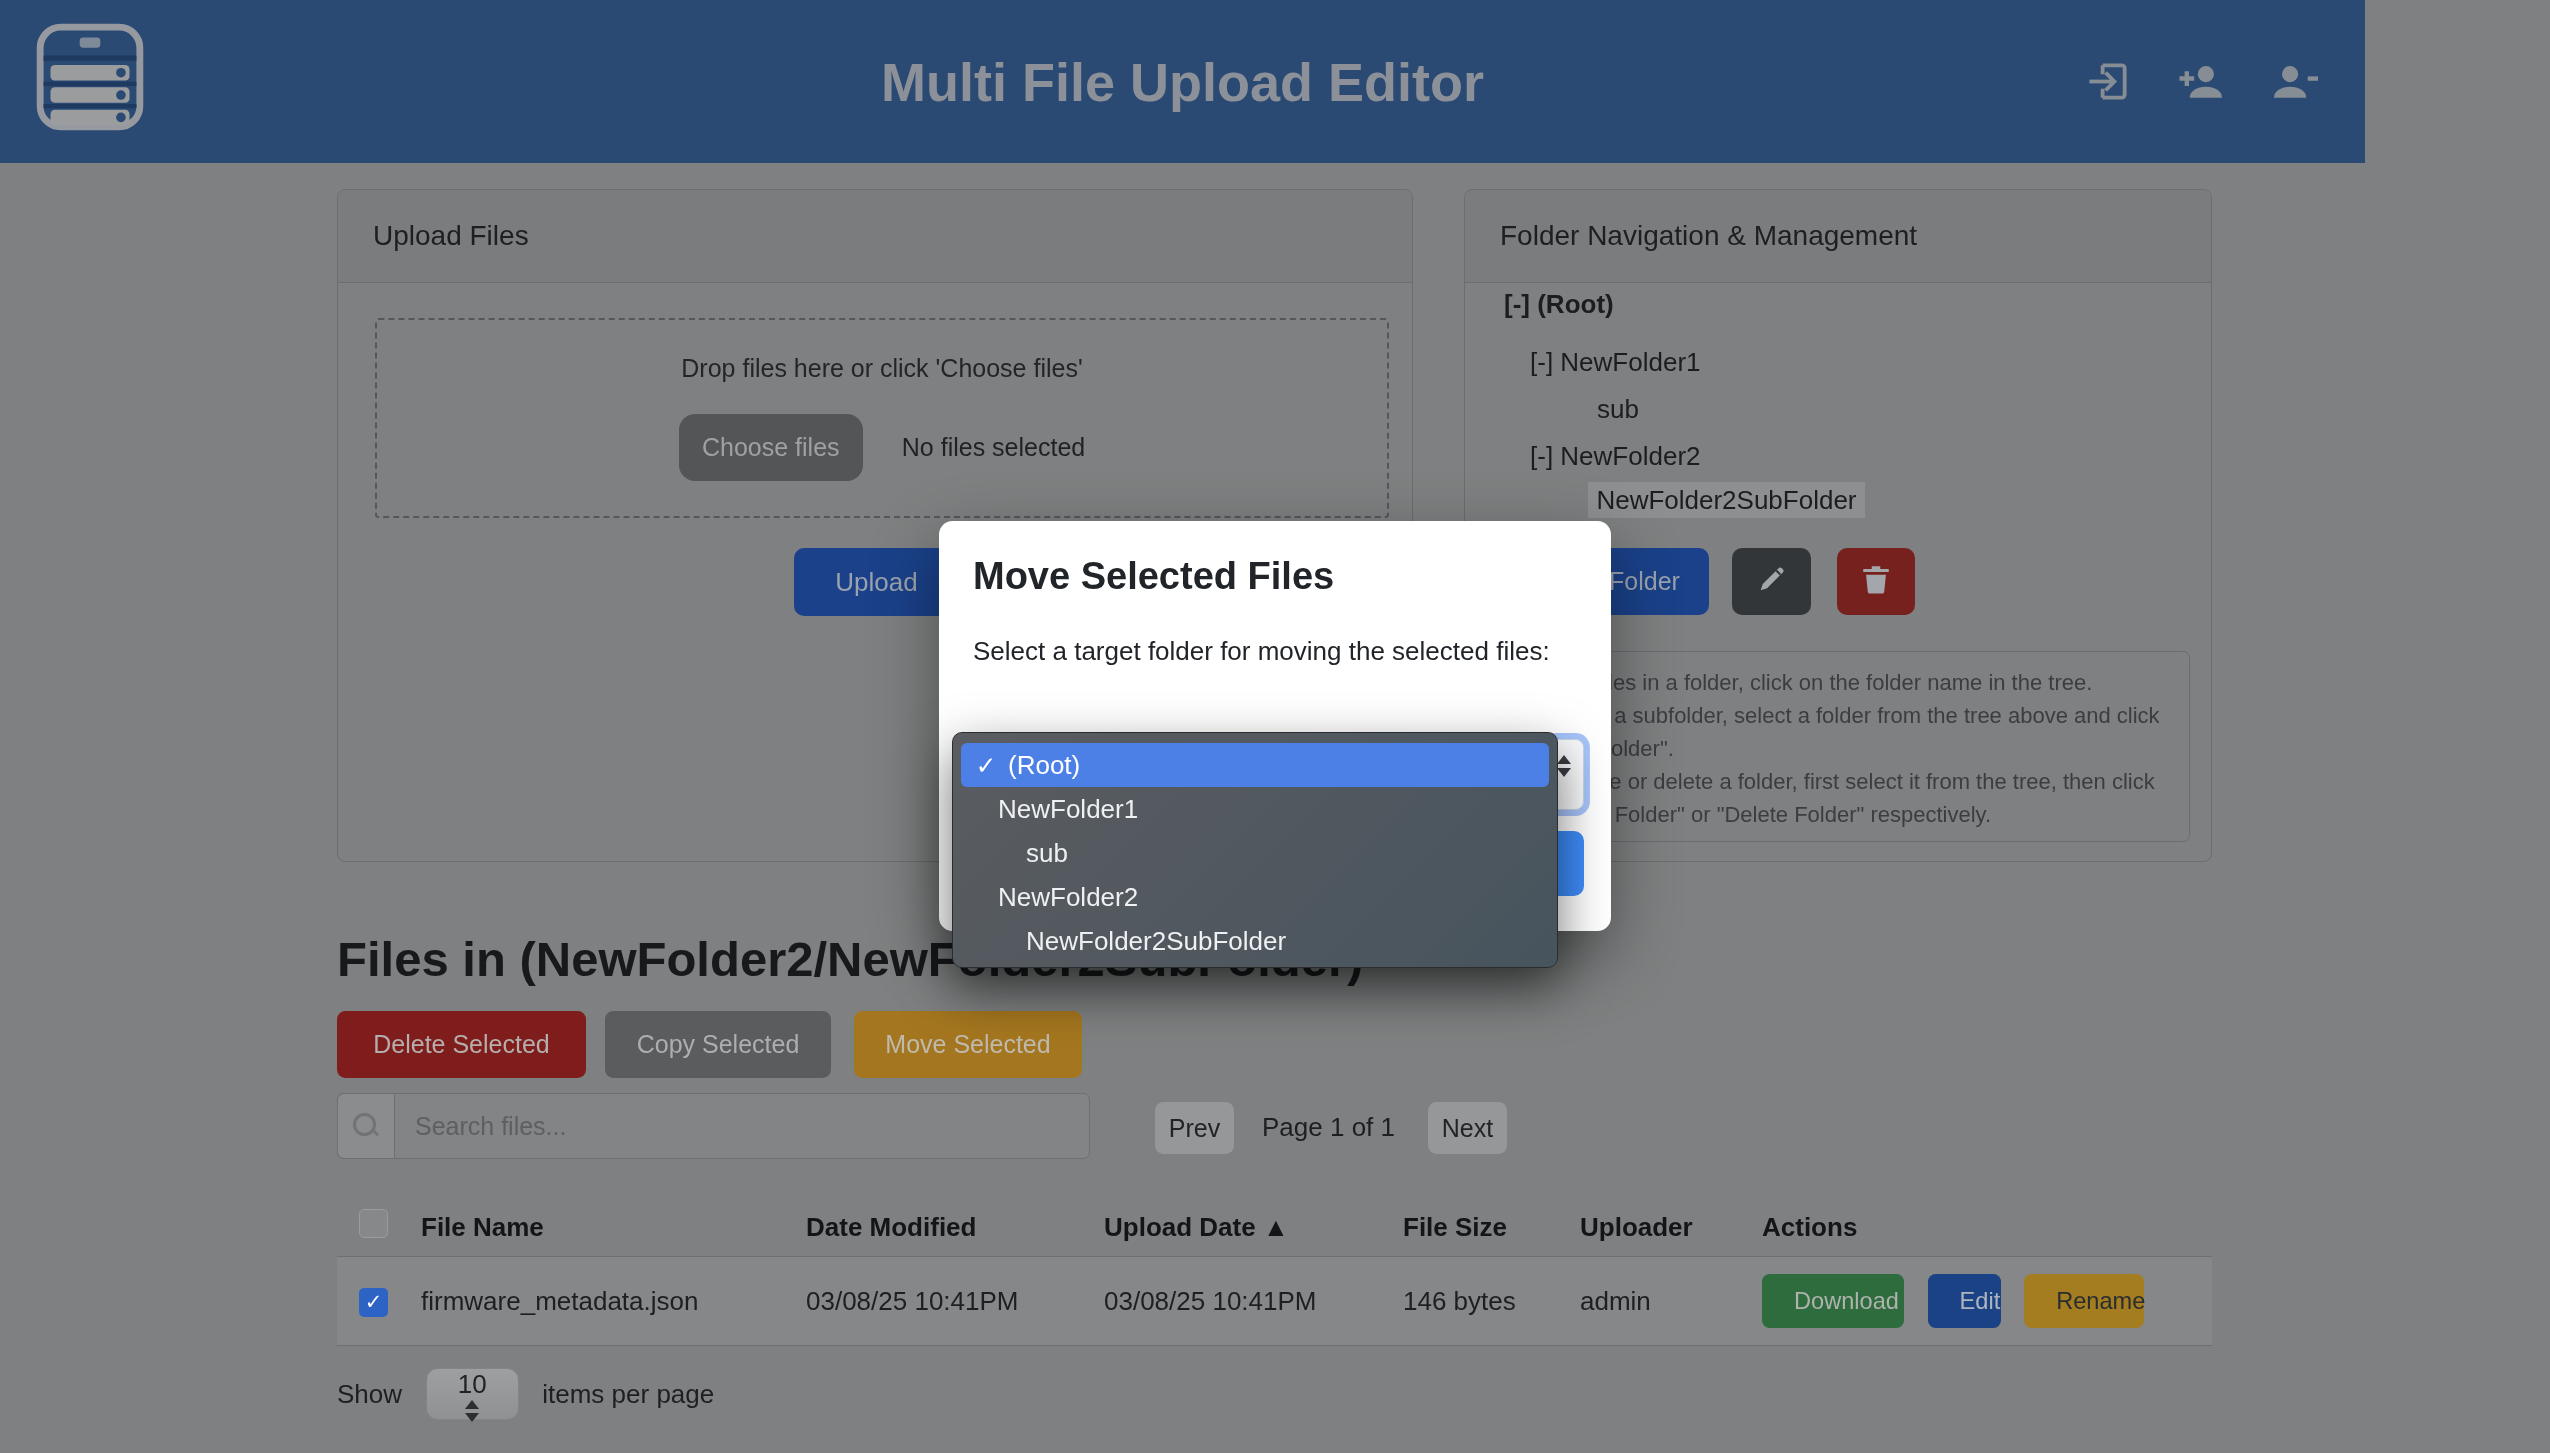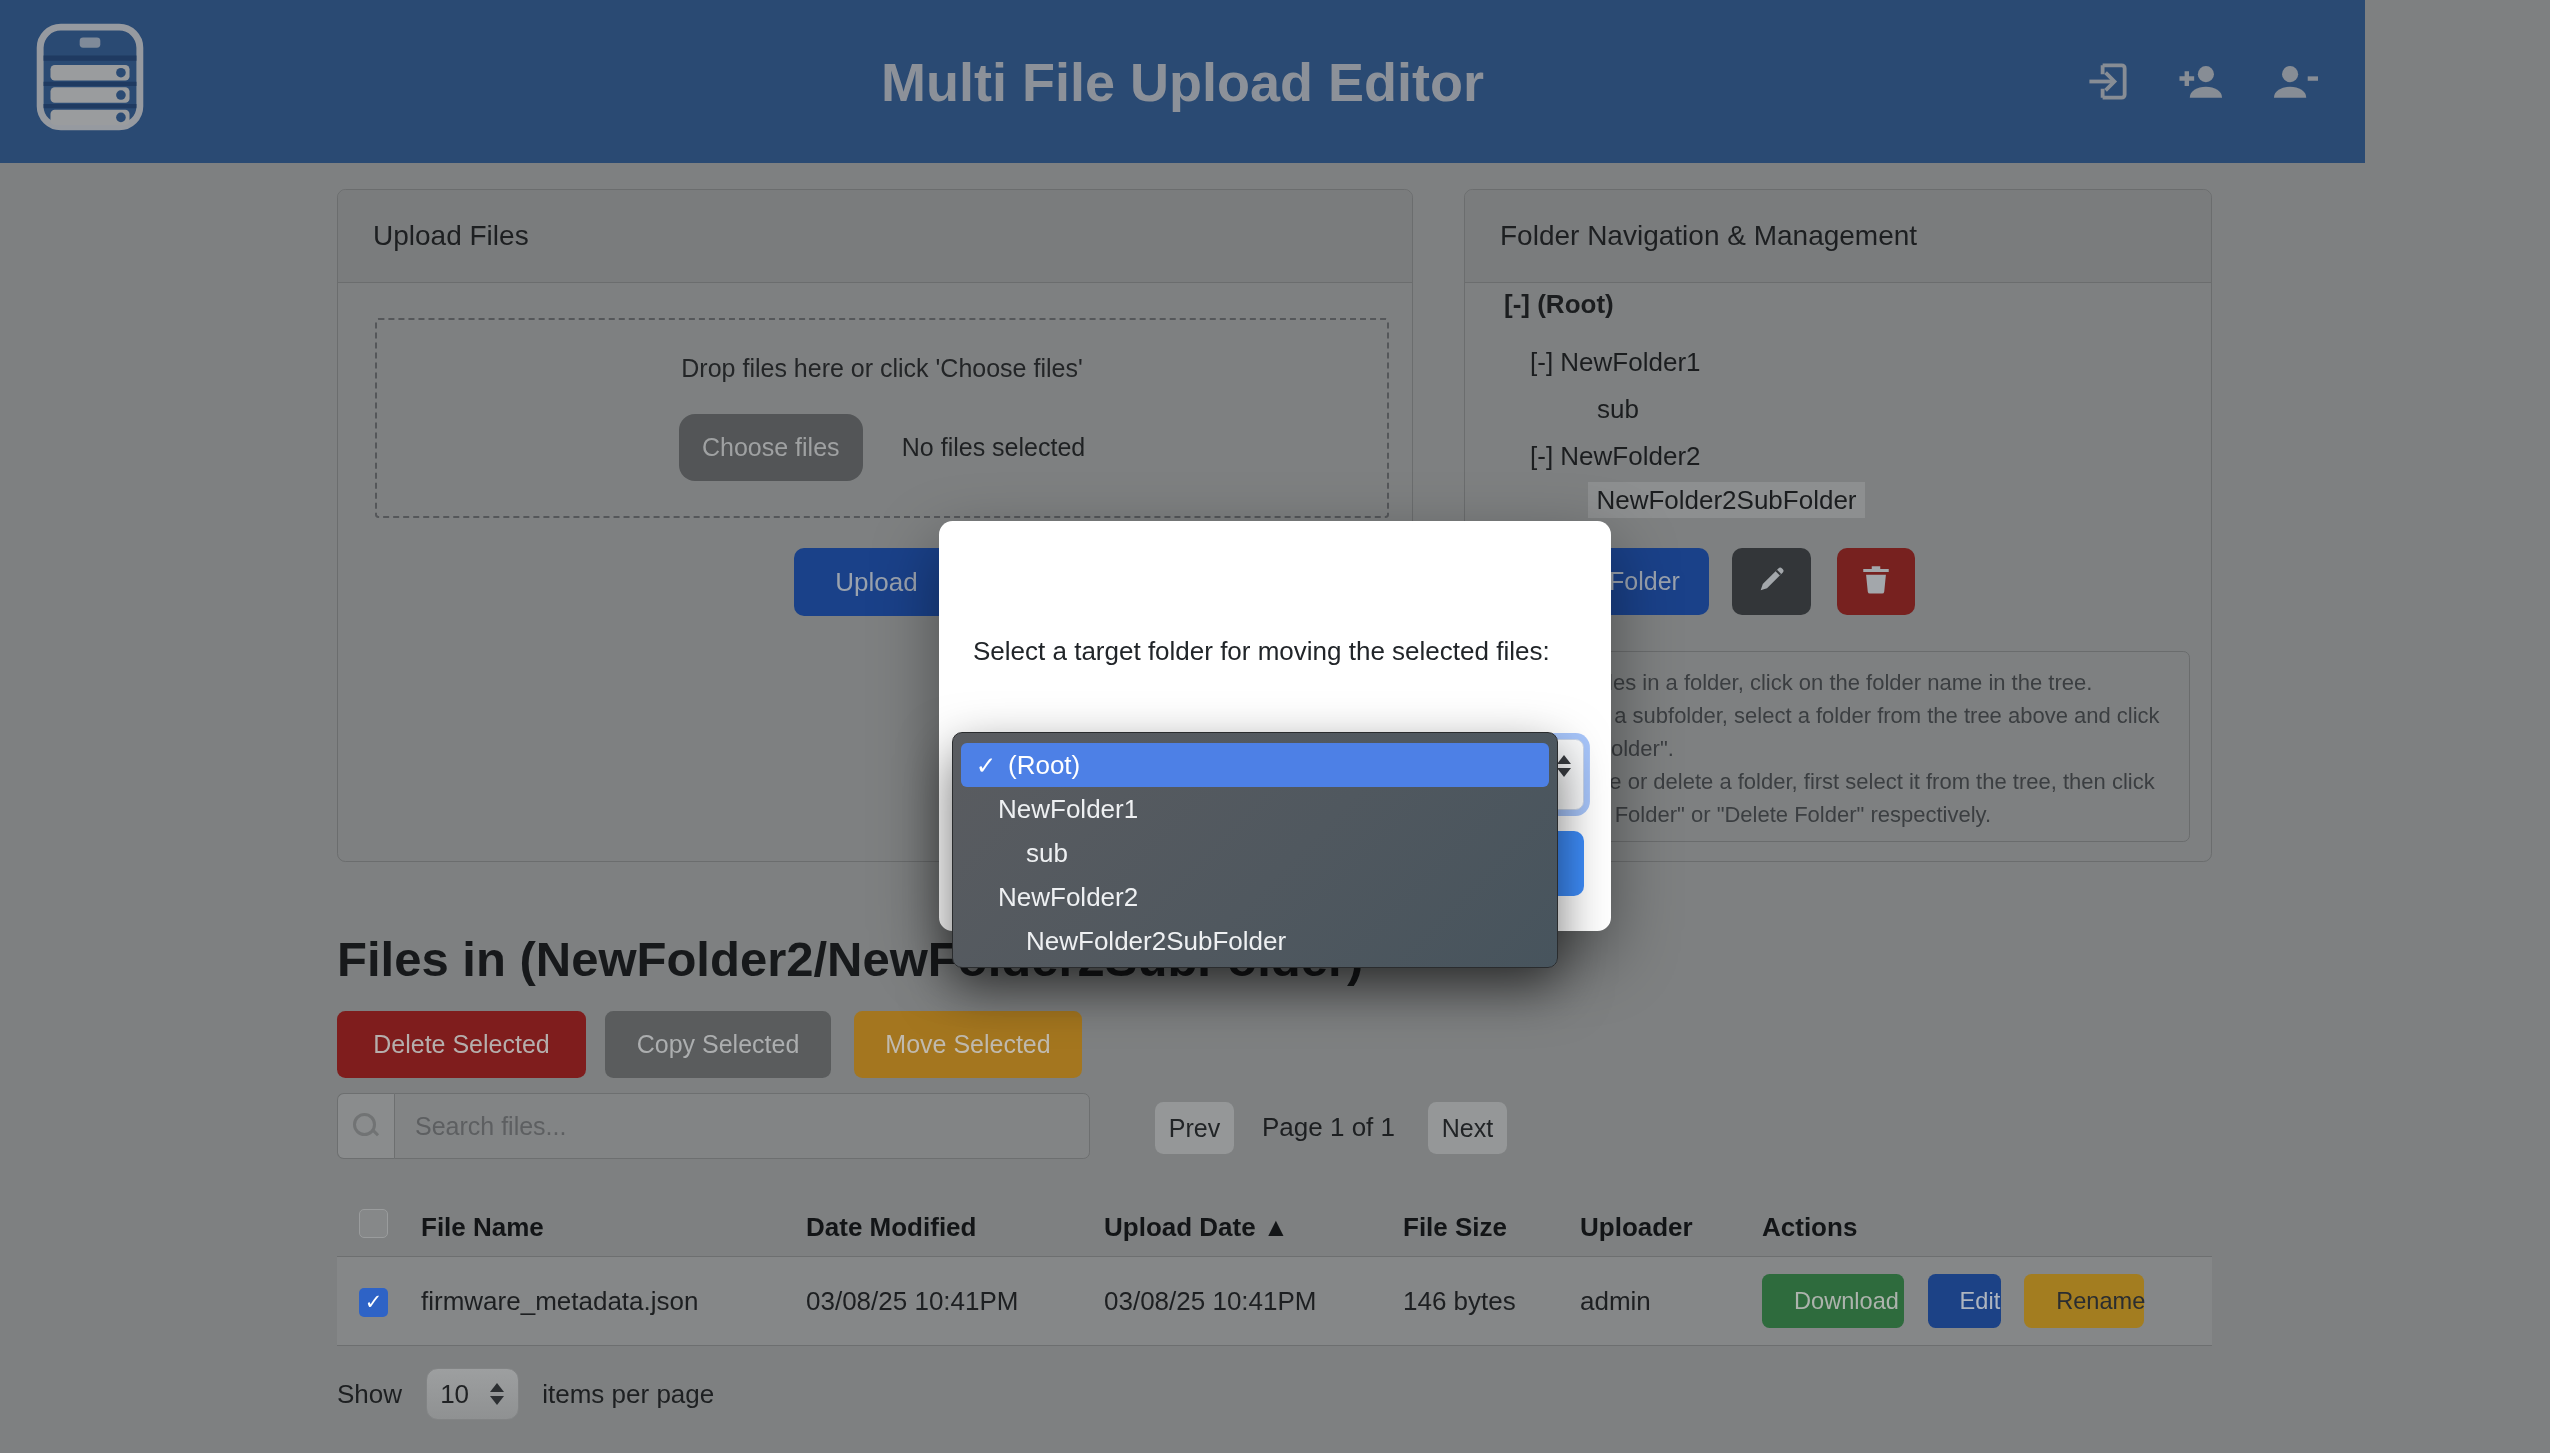--- a/index.html
+++ b/index.html
@@ -72,21 +72,21 @@
   .cb.off{border:1.7px solid #9a9c9d;background:#868889;}
   .cb.on{background:#2e63c6;color:#fff;display:flex;align-items:center;justify-content:center;font-size:21px;}
   .actions-cell{display:flex;gap:23.6px;}
   .row-btn{height:54px;border:none;border-radius:7.6px;font-size:23.6px;padding-left:32px;}
   .dl-btn{width:142px;background:#2e6b3d;color:#adb3ad;}
   .ed-btn{width:73px;background:#1c4286;color:#aeb5bf;}
   .rn-btn{width:120px;background:#a37d20;color:#2a2d30;}
 
   .perpage{position:absolute;left:337px;top:1368px;display:flex;align-items:center;gap:23.6px;font-size:26px;color:#1d1f21;}
   .pp-select{width:93px;height:52px;background:linear-gradient(#9d9fa0,#8f9192);border:1.7px solid #828485;border-radius:11.8px;
-             display:flex;align-items:center;justify-content:space-between;padding:0 13.5px;font-size:26px;color:#202224;}
+             display:flex;align-items:center;justify-content:space-between;padding:0 13.5px;font-size:26px;color:#202224;flex-direction:column;}
   .stepper{display:flex;flex-direction:column;gap:4.2px;align-items:center;}
   .stepper i{display:block;width:0;height:0;border-left:7.6px solid transparent;border-right:7.6px solid transparent;}
   .stepper .up{border-bottom:9.3px solid #2c2f32;}
   .stepper .down{border-top:9.3px solid #2c2f32;}
 
   
   .modal{position:absolute;left:939px;top:521px;width:672px;height:410px;background:#ffffff;border-radius:13.5px;
          box-shadow:0 25px 67px rgba(0,0,0,.4);z-index:5;}
   .modal-title{position:absolute;left:34px;top:34px;font-size:38px;font-weight:bold;color:#212529;}
   .modal-body-text{position:absolute;left:34px;top:110px;width:599px;font-size:26px;line-height:40px;color:#212529;}
@@ -236,20 +236,21 @@
       <span>10</span>
       <span class="stepper">
           <i class="up"></i>
           <i class="down"></i>
         </span>
     </span>
     <span>items per page</span>
   </div>
 
   <div class="modal">
+    <div class="modal-title">Move Selected Files</div>
     <div class="modal-body-text">Select a target folder for moving the selected files:</div>
     <div class="modal-select">
       <span class="stepper">
           <i class="up"></i>
           <i class="down"></i>
         </span>
     </div>
     <button class="move-btn">Move</button>
   </div>
 

